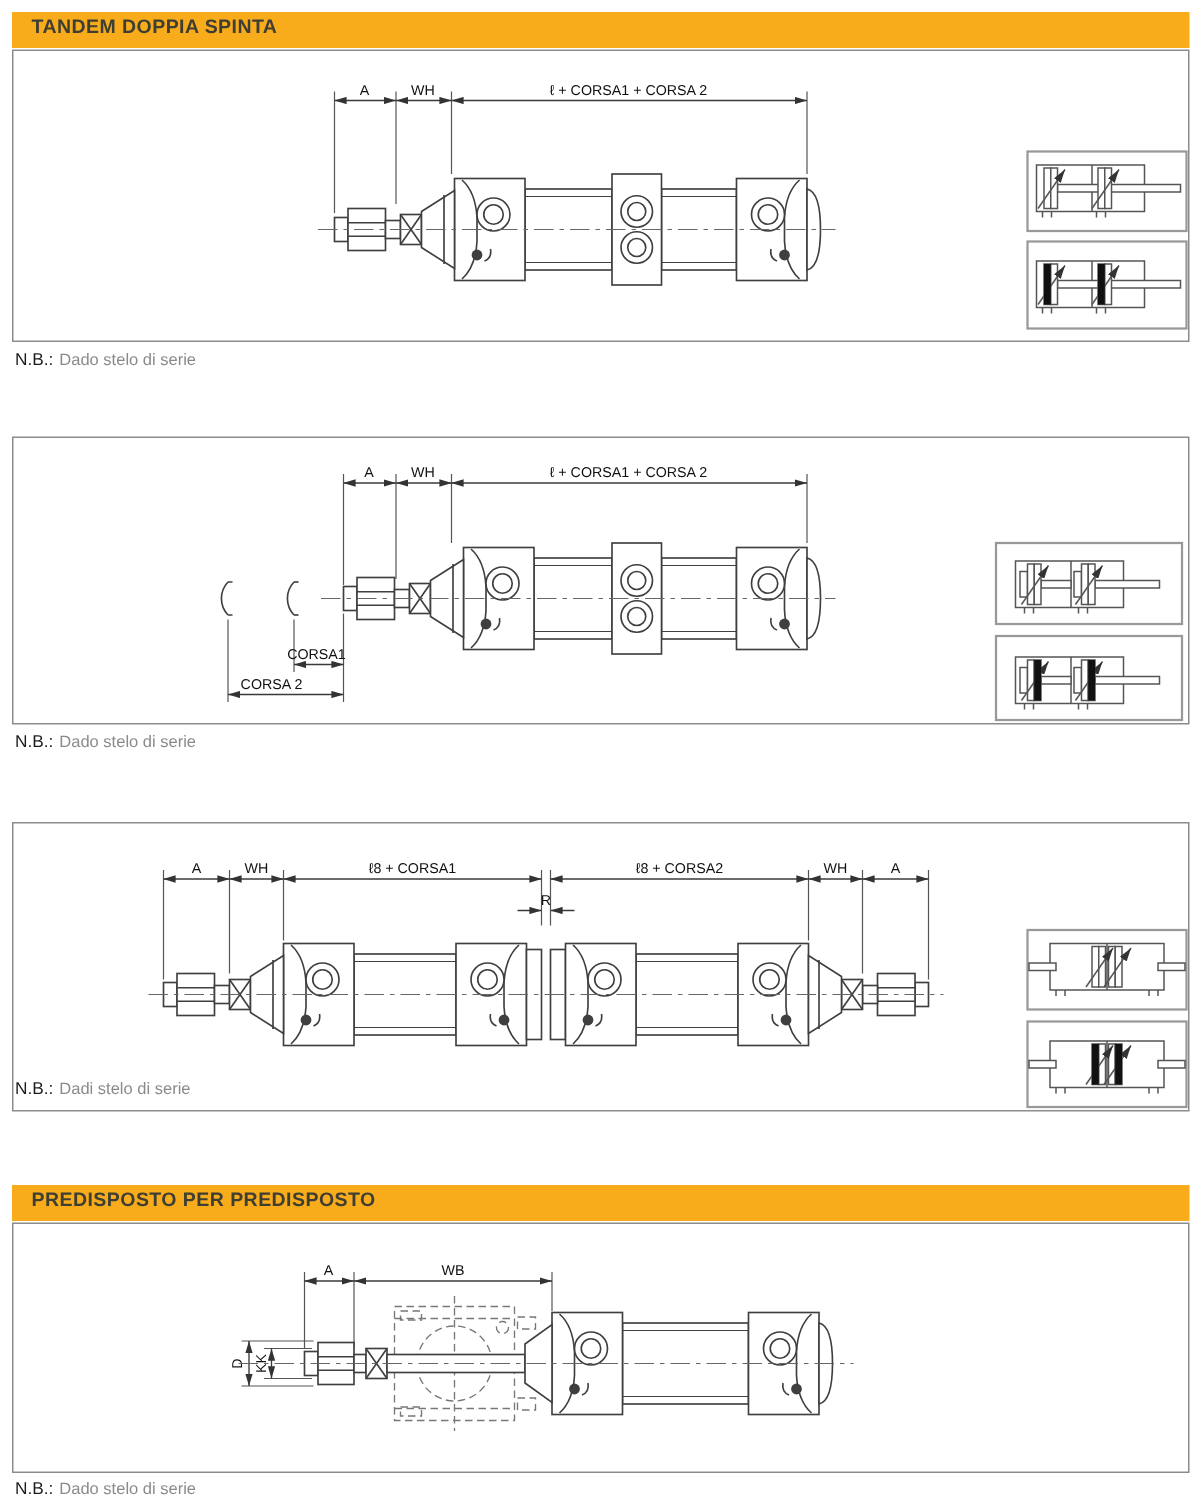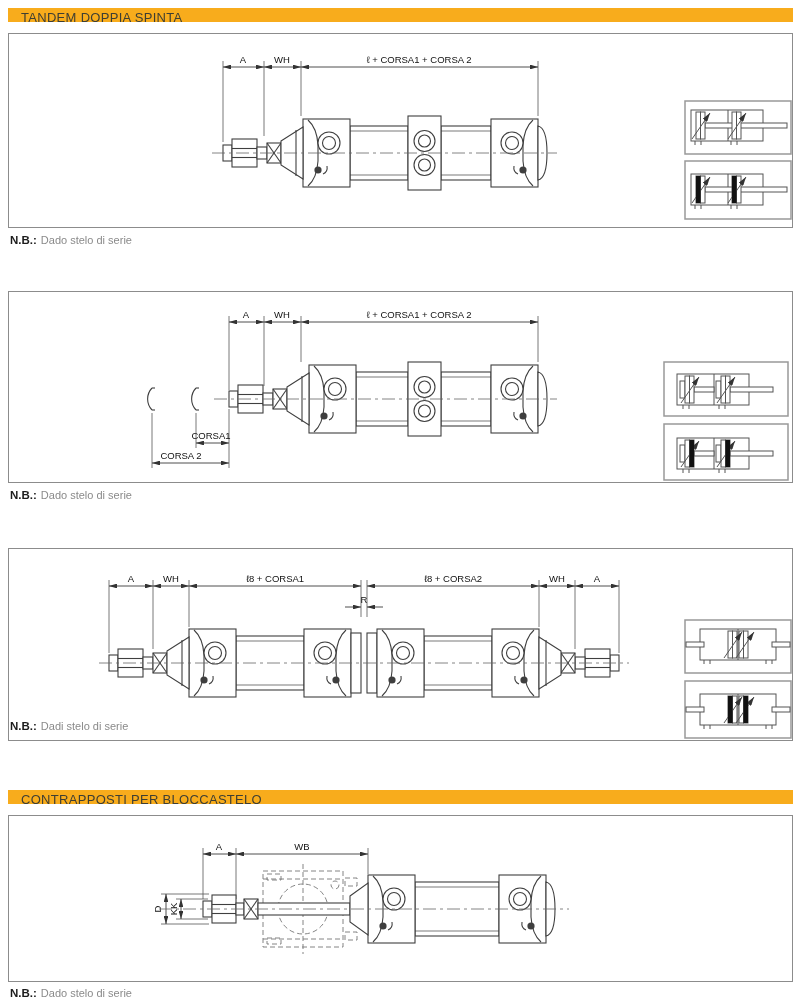--- a/index.html
+++ b/index.html
@@ -1,23 +1,23 @@
 <!DOCTYPE html>
 <html><head>
 <meta charset="utf-8">
 <style>
   html,body{margin:0;padding:0;background:#fff;}
   .page{position:relative;width:800px;height:998px;background:#ffffff;overflow:hidden;
         font-family:"Liberation Sans","DejaVu Sans",sans-serif;}
-  .secbar{position:absolute;left:8px;width:785px;height:14px;background:#F8AC1C;
-          color:#3E3E33;font-size:13px;font-weight:normal;line-height:20px;
+  .secbar{position:absolute;left:8px;width:785px;height:24px;background:#F8AC1C;
+          color:#3E3E33;font-size:13px;font-weight:bold;line-height:20px;
           padding-left:13px;box-sizing:border-box;letter-spacing:.3px;}
   .secbox{position:absolute;left:8px;width:783px;border:1px solid #8c8c8c;background:#fff;}
   .note{position:absolute;left:10px;font-size:11px;color:#8a8a8a;white-space:nowrap;}
-  .note b{color:#1c1c1c;font-weight:bold;margin-right:4px;font-size:11.5px;}
+  .note b{color:#1c1c1c;font-weight:normal;margin-right:4px;font-size:11.5px;}
   svg{display:block;}
   svg text{font-size:9.5px;fill:#111;text-anchor:middle;
            font-family:"Liberation Sans","DejaVu Sans",sans-serif;}
   .ext{stroke:#555;stroke-width:.8;fill:none;}
   .dl{stroke:#3a3a3a;stroke-width:.9;fill:none;}
   .cl{stroke:#666;stroke-width:.8;stroke-dasharray:13 4 3 4;fill:none;}
   .tube{stroke:#3f3f3f;stroke-width:1.1;fill:#fff;}
   .tline{stroke:#3f3f3f;stroke-width:.7;}
   .symbox{fill:#fff;stroke:#999;stroke-width:1.5;}
   .phantom{stroke:#777;stroke-width:.9;fill:none;stroke-dasharray:5 3;}
@@ -275,21 +275,21 @@
         <use href="#sym-opposed" transform="translate(677,80)"></use>
         <rect class="symbox" x="676" y="132" width="106" height="57"></rect>
         <use href="#sym-opposed-m" transform="translate(677,145)"></use>
       </g>
     </svg>
   </div>
   <div class="note" style="top:720px">
     <b>N.B.:</b><span>Dadi stelo di serie</span>
   </div>
 
-  <div class="secbar" style="top:790px">CONTRAPPOSTI PER BLOCCASTELO</div>
+  <div class="secbar" style="top:790px">PREDISPOSTO PER PREDISPOSTO</div>
   <div class="secbox" style="top:815px;height:165px">
     <svg width="783" height="165" viewBox="0 0 783 165">
       <g>
         <line class="ext" x1="194" y1="32" x2="194" y2="83"></line>
         <line class="ext" x1="227" y1="32" x2="227" y2="83"></line>
         <line class="ext" x1="359" y1="32" x2="359" y2="58"></line>
         <line class="dl" x1="194" y1="38" x2="227" y2="38" marker-start="url(#arr)" marker-end="url(#arr)"></line>
         <line class="dl" x1="227" y1="38" x2="359" y2="38" marker-start="url(#arr)" marker-end="url(#arr)"></line>
         <text x="210" y="34">A</text>
         <text x="293" y="34">WB</text>

